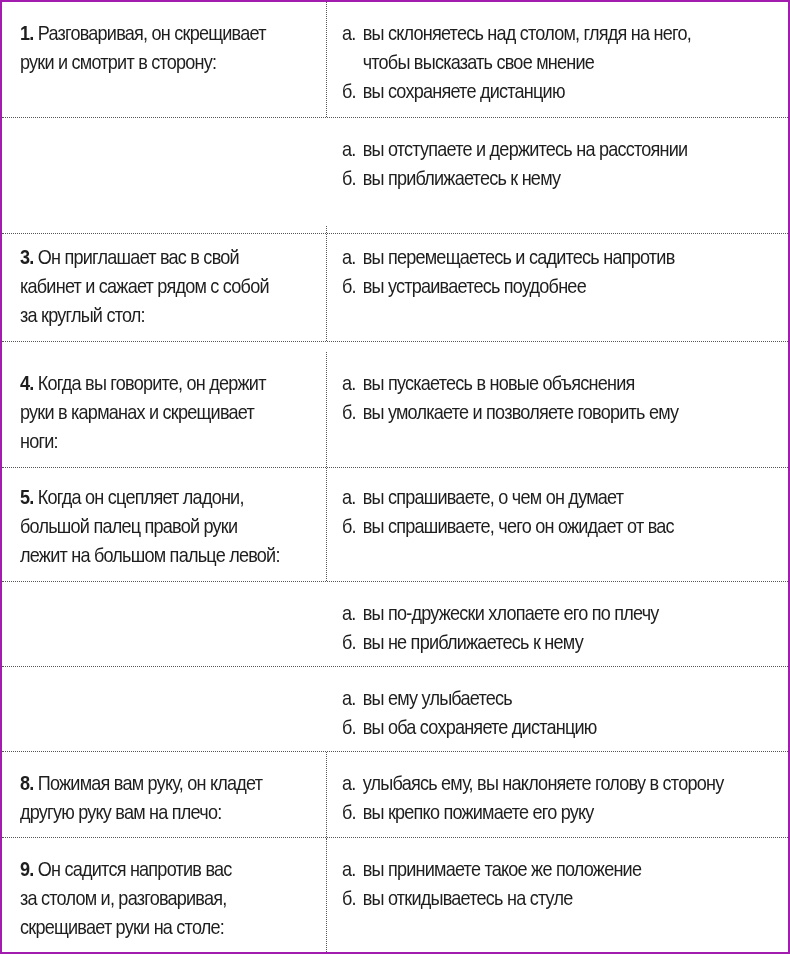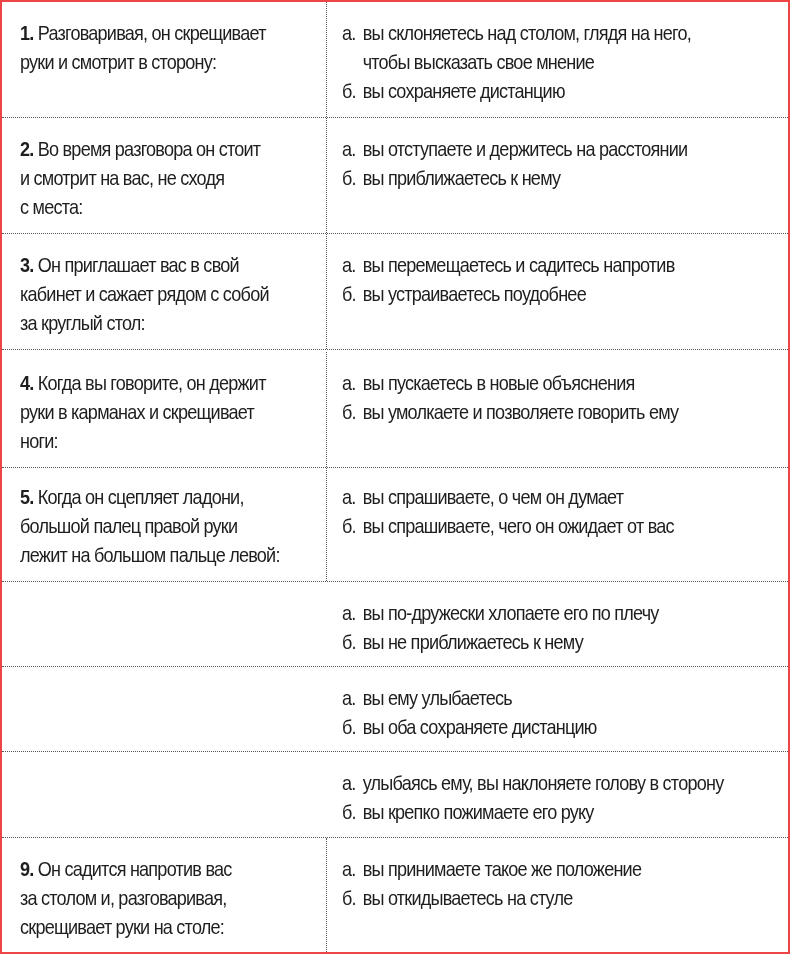--- a/index.html
+++ b/index.html
@@ -1,19 +1,19 @@
 <!DOCTYPE html>
 <html><head>
 <meta charset="utf-8">
 <style>
   html, body { margin:0; padding:0; background:#fff; }
   body { width:790px; height:954px; overflow:hidden; }
   .table {
     position:relative; width:786px; height:950px;
-    border:2px solid #ef4444;
+    border:2px solid #a21caf;
     font-family:"Liberation Sans", sans-serif;
     color:#1e1e1e;
   }
   .row { position:absolute; left:0; width:786px; border-bottom:1px dotted #555; }
   .row.last { border-bottom:none; }
   .cell-q, .cell-a { position:absolute; top:0; bottom:0; box-sizing:border-box; }
   .cell-q { left:0; width:325px; border-right:1px dotted #555; padding:16px 0 0 18px; }
   .cell-a { left:326px; right:0; padding:16px 0 0 14px; }
   .txt {
     font-size:21px; line-height:29px; letter-spacing:-0.9px;
@@ -46,42 +46,35 @@
           </div>
         <div class="opt">
             <span class="lbl">б.</span>
             <div>вы сохраняете дистанцию</div>
           </div>
       </div>
     </div>
   </div>
 
   <div class="row" style="top:116px;height:115px">
-    <div class="cell-q">
-      <div class="txt">
-        <div><span class="num">2.</span> <span>Во время разговора он стоит</span></div>
-        <div>и смотрит на вас, не сходя</div>
-        <div>с места:</div>
-      </div>
-    </div>
     <div class="cell-a">
       <div class="txt">
         <div class="opt">
             <span class="lbl">а.</span>
             <div>вы отступаете и держитесь на расстоянии</div>
           </div>
         <div class="opt">
             <span class="lbl">б.</span>
             <div>вы приближаетесь к нему</div>
           </div>
       </div>
     </div>
   </div>
 
-  <div class="row" style="top:232px;height:115px">
+  <div class="row" style="top:224px;height:115px">
     <div class="cell-q">
       <div class="txt">
         <div><span class="num">3.</span> <span>Он приглашает вас в свой</span></div>
         <div>кабинет и сажает рядом с собой</div>
         <div>за круглый стол:</div>
       </div>
     </div>
     <div class="cell-a">
       <div class="txt">
         <div class="opt">
@@ -164,20 +157,26 @@
           </div>
         <div class="opt">
             <span class="lbl">б.</span>
             <div>вы оба сохраняете дистанцию</div>
           </div>
       </div>
     </div>
   </div>
 
   <div class="row" style="top:750px;height:85px">
+    <div class="cell-q">
+      <div class="txt">
+        <div><span class="num">8.</span> <span>Пожимая вам руку, он кладет</span></div>
+        <div>другую руку вам на плечо:</div>
+      </div>
+    </div>
     <div class="cell-a">
       <div class="txt">
         <div class="opt">
             <span class="lbl">а.</span>
             <div>улыбаясь ему, вы наклоняете голову в сторону</div>
           </div>
         <div class="opt">
             <span class="lbl">б.</span>
             <div>вы крепко пожимаете его руку</div>
           </div>

